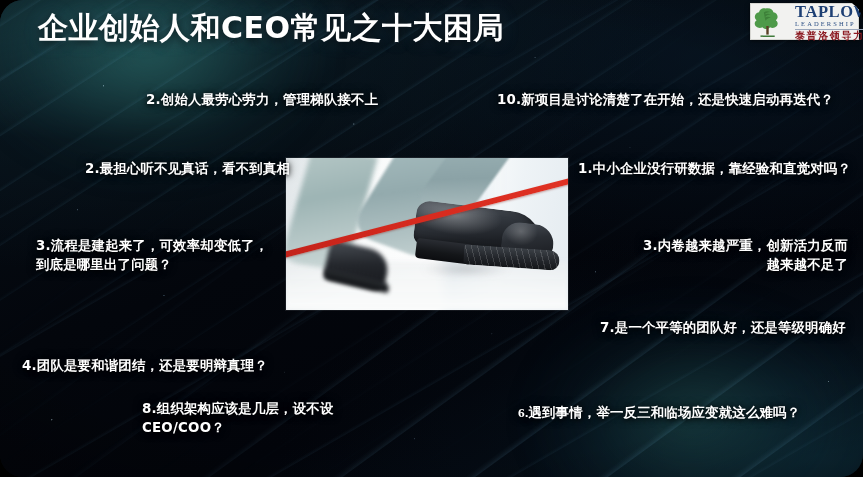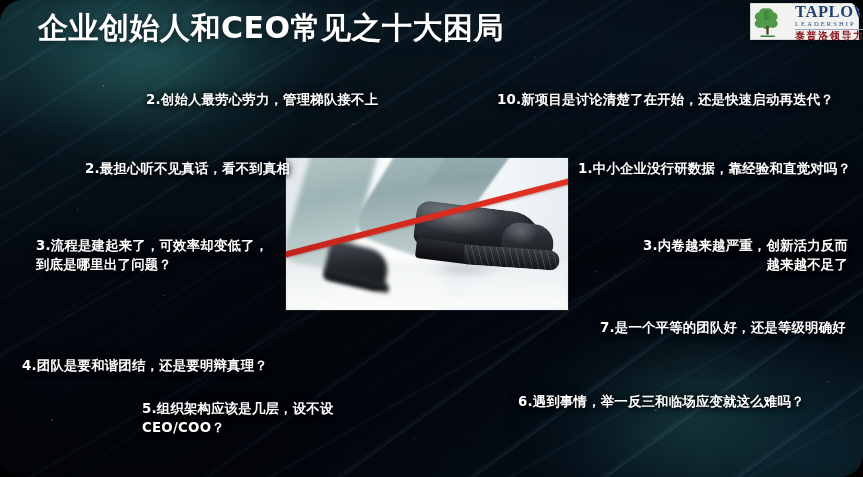--- a/index.html
+++ b/index.html
@@ -257,21 +257,21 @@
     line-height:19px;
     letter-spacing:.2px;
     text-shadow:0 1px 5px rgba(0,0,0,.9), 0 0 10px rgba(0,0,0,.7);
     white-space:pre-line;
   }
   .b1{left:146px;top:90px;}
   .b2{left:45px;top:159px;margin-left:40px;}
   .b3{left:12px;top:236px;margin-left:24px;}
   .b4{left:22px;top:316px;margin-top:40px;}
   .b5{left:142px;top:399px;}
-  .b6{left:518px;top:392px;}
+  .b6{left:518px;top:403px;font-family:Liberation Serif, serif;}
   .b7{left:600px;top:318px;width:290px;}
   .b8{right:15px;top:236px;text-align:right;}
   .b9{left:578px;top:159px;}
   .b10{left:497px;top:90px;}
 </style>
 </head>
 <body>
 
 <div class="slide">
 
@@ -318,21 +318,21 @@
       <div class="shoe-sole"></div>
     </div>
     <div class="rope"></div>
   </div>
 
   <div class="bullet b1">2.创始人最劳心劳力，管理梯队接不上</div>
   <div class="bullet b2">2.最担心听不见真话，看不到真相</div>
   <div class="bullet b3">3.流程是建起来了，可效率却变低了，
 到底是哪里出了问题？</div>
   <div class="bullet b4">4.团队是要和谐团结，还是要明辩真理？</div>
-  <div class="bullet b5">5.组织架构应该是几层，设不设
+  <div class="bullet b5">8.组织架构应该是几层，设不设
 CEO/COO？</div>
   <div class="bullet b6">6.遇到事情，举一反三和临场应变就这么难吗？</div>
   <div class="bullet b7">7.是一个平等的团队好，还是等级明确好</div>
   <div class="bullet b8">3.内卷越来越严重，创新活力反而
 越来越不足了</div>
   <div class="bullet b9">1.中小企业没行研数据，靠经验和直觉对吗？</div>
   <div class="bullet b10">10.新项目是讨论清楚了在开始，还是快速启动再迭代？</div>
 
 </div>
 

